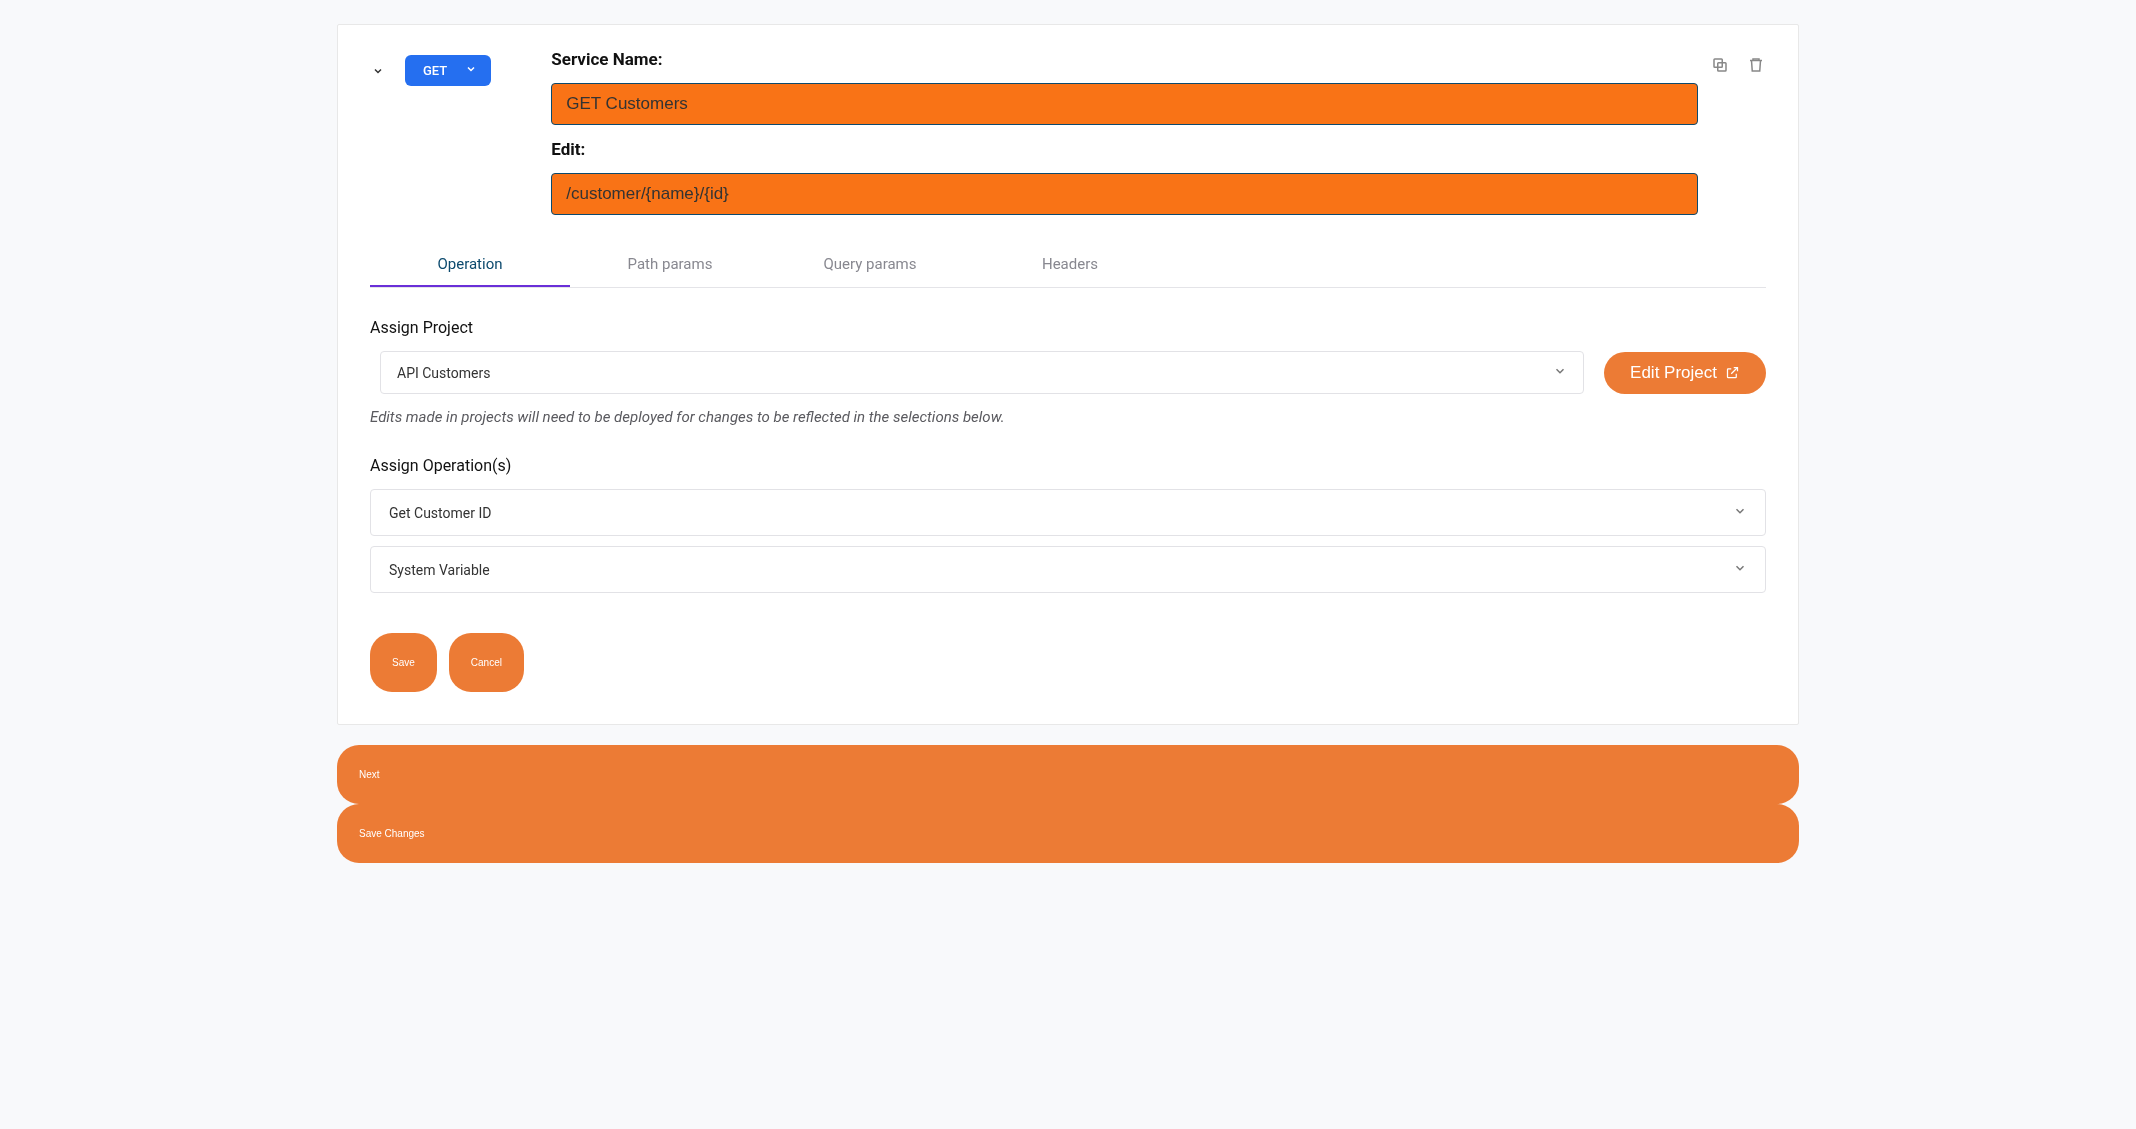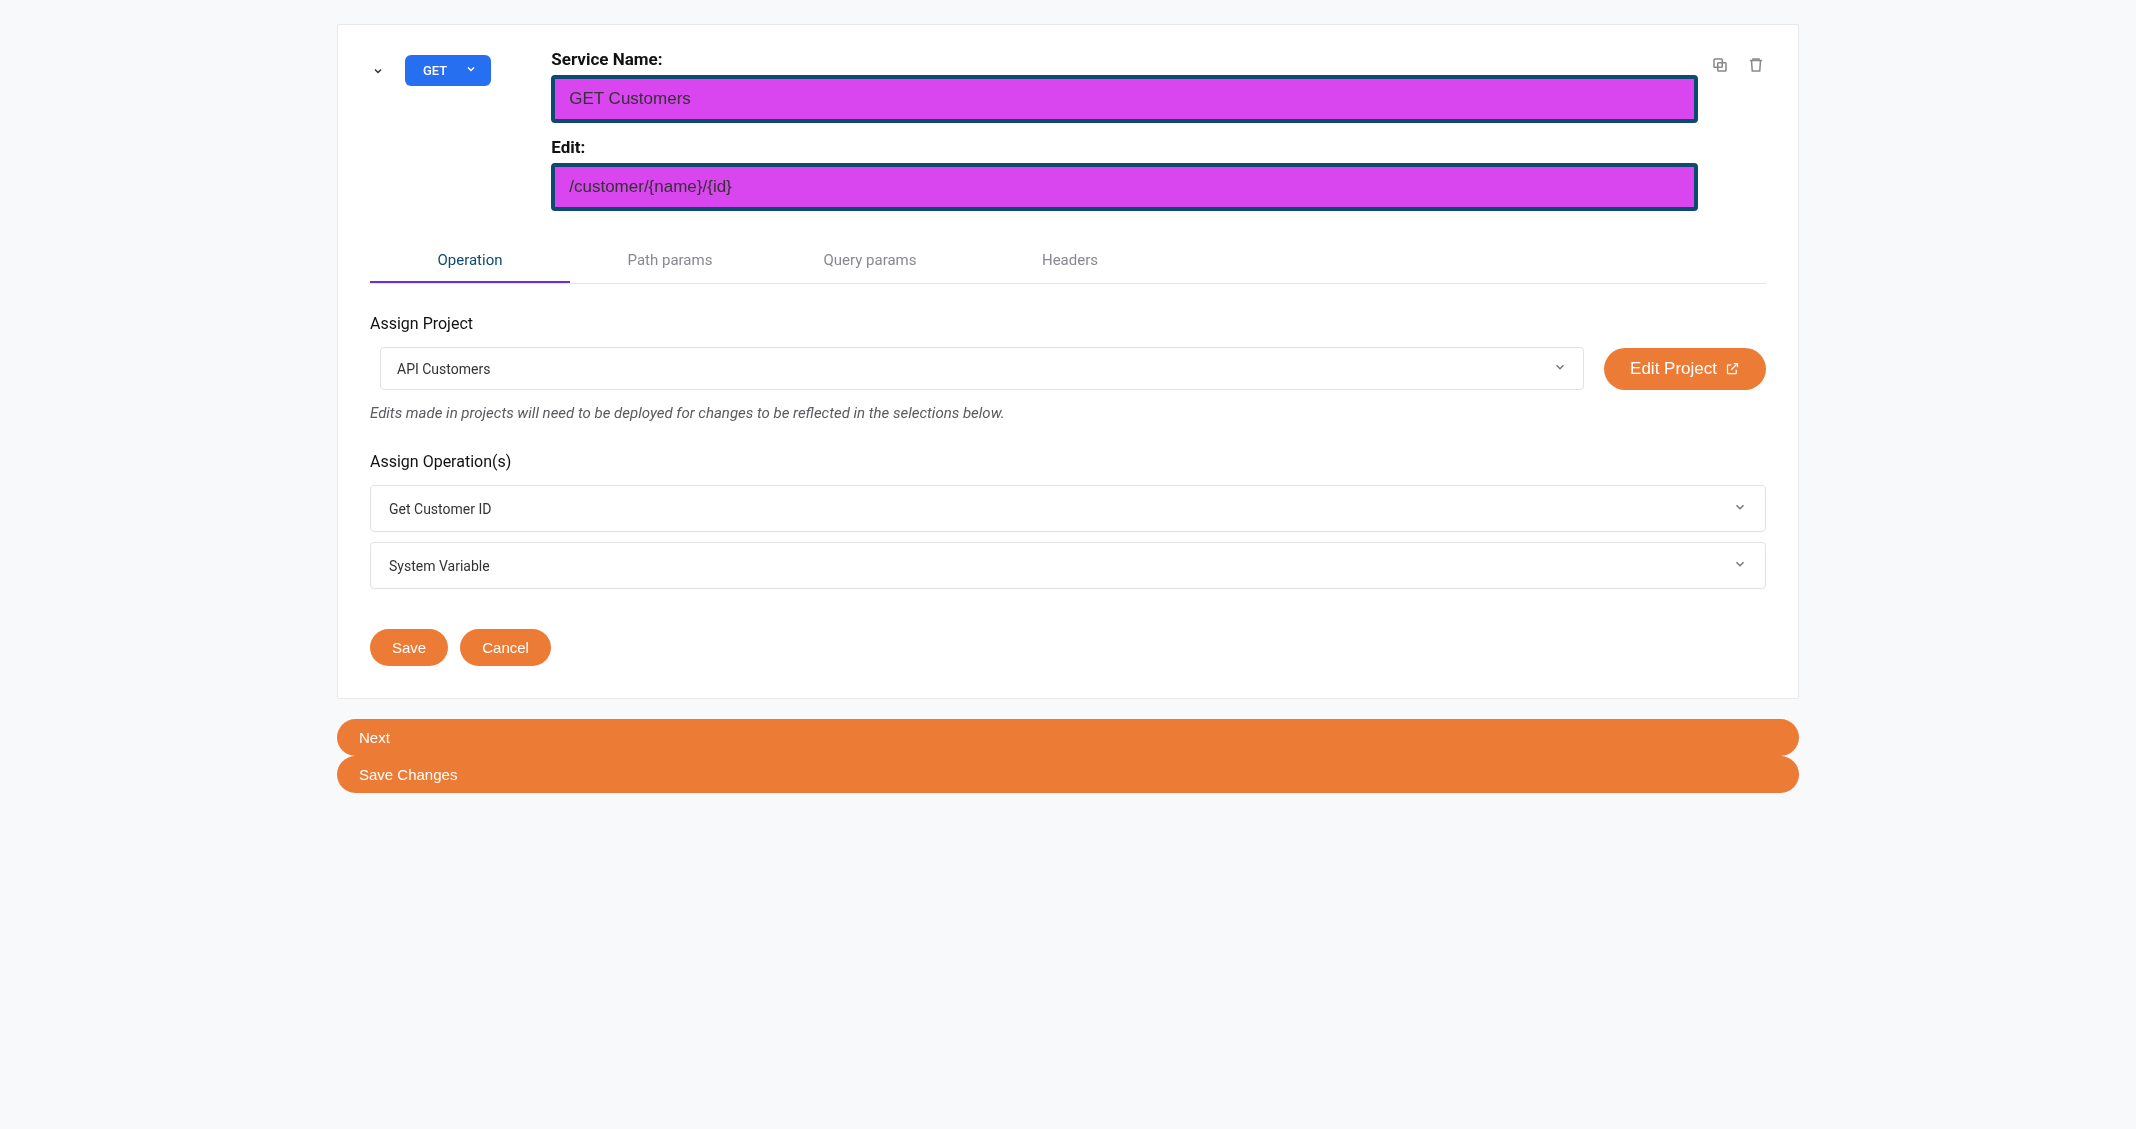--- a/index.html
+++ b/index.html
@@ -65,29 +65,29 @@
     margin-left: 48px;
   }
   .field-label {
     font-weight: 700;
     font-size: 17px;
     color: #111;
     margin-bottom: 6px;
   }
   .text-input {
     width: 100%;
-    border: 4px solid #0c4a6e;
+    border: 1px solid #0c4a6e;
     border-radius: 4px;
     padding: 10px 14px;
     font-size: 17px;
     color: #333;
     outline: none;
-    background: #d946ef;
-  }
-  .field-group { display: flex; flex-direction: column; }
+    background: #f97316;
+  }
+  .field-group { display: flex; flex-direction: column; gap: 8px; }
   .right-icons {
     display: flex;
     gap: 16px;
     align-items: center;
     padding-top: 6px;
   }
   .icon-btn {
     width: 20px;
     height: 20px;
     cursor: pointer;
@@ -144,22 +144,22 @@
     font-size: 14px;
     color: #333;
     background: #fff;
   }
   .select-box .chev { color: #777; }
   .select-box .chev svg { width: 14px; height: 14px; }
 
   .btn {
     border: none;
     border-radius: 22px;
-    padding: 10px 22px;
-    font-size: 15px;
+    padding: 24px 22px;
+    font-size: 10px;
     color: #fff;
     background: #ec7b35;
     cursor: pointer;
     display: inline-flex;
     align-items: center;
     gap: 8px;
   }
   .btn.large { font-size: 17px; padding: 11px 26px; }
   .btn svg { width: 15px; height: 15px; }
 

